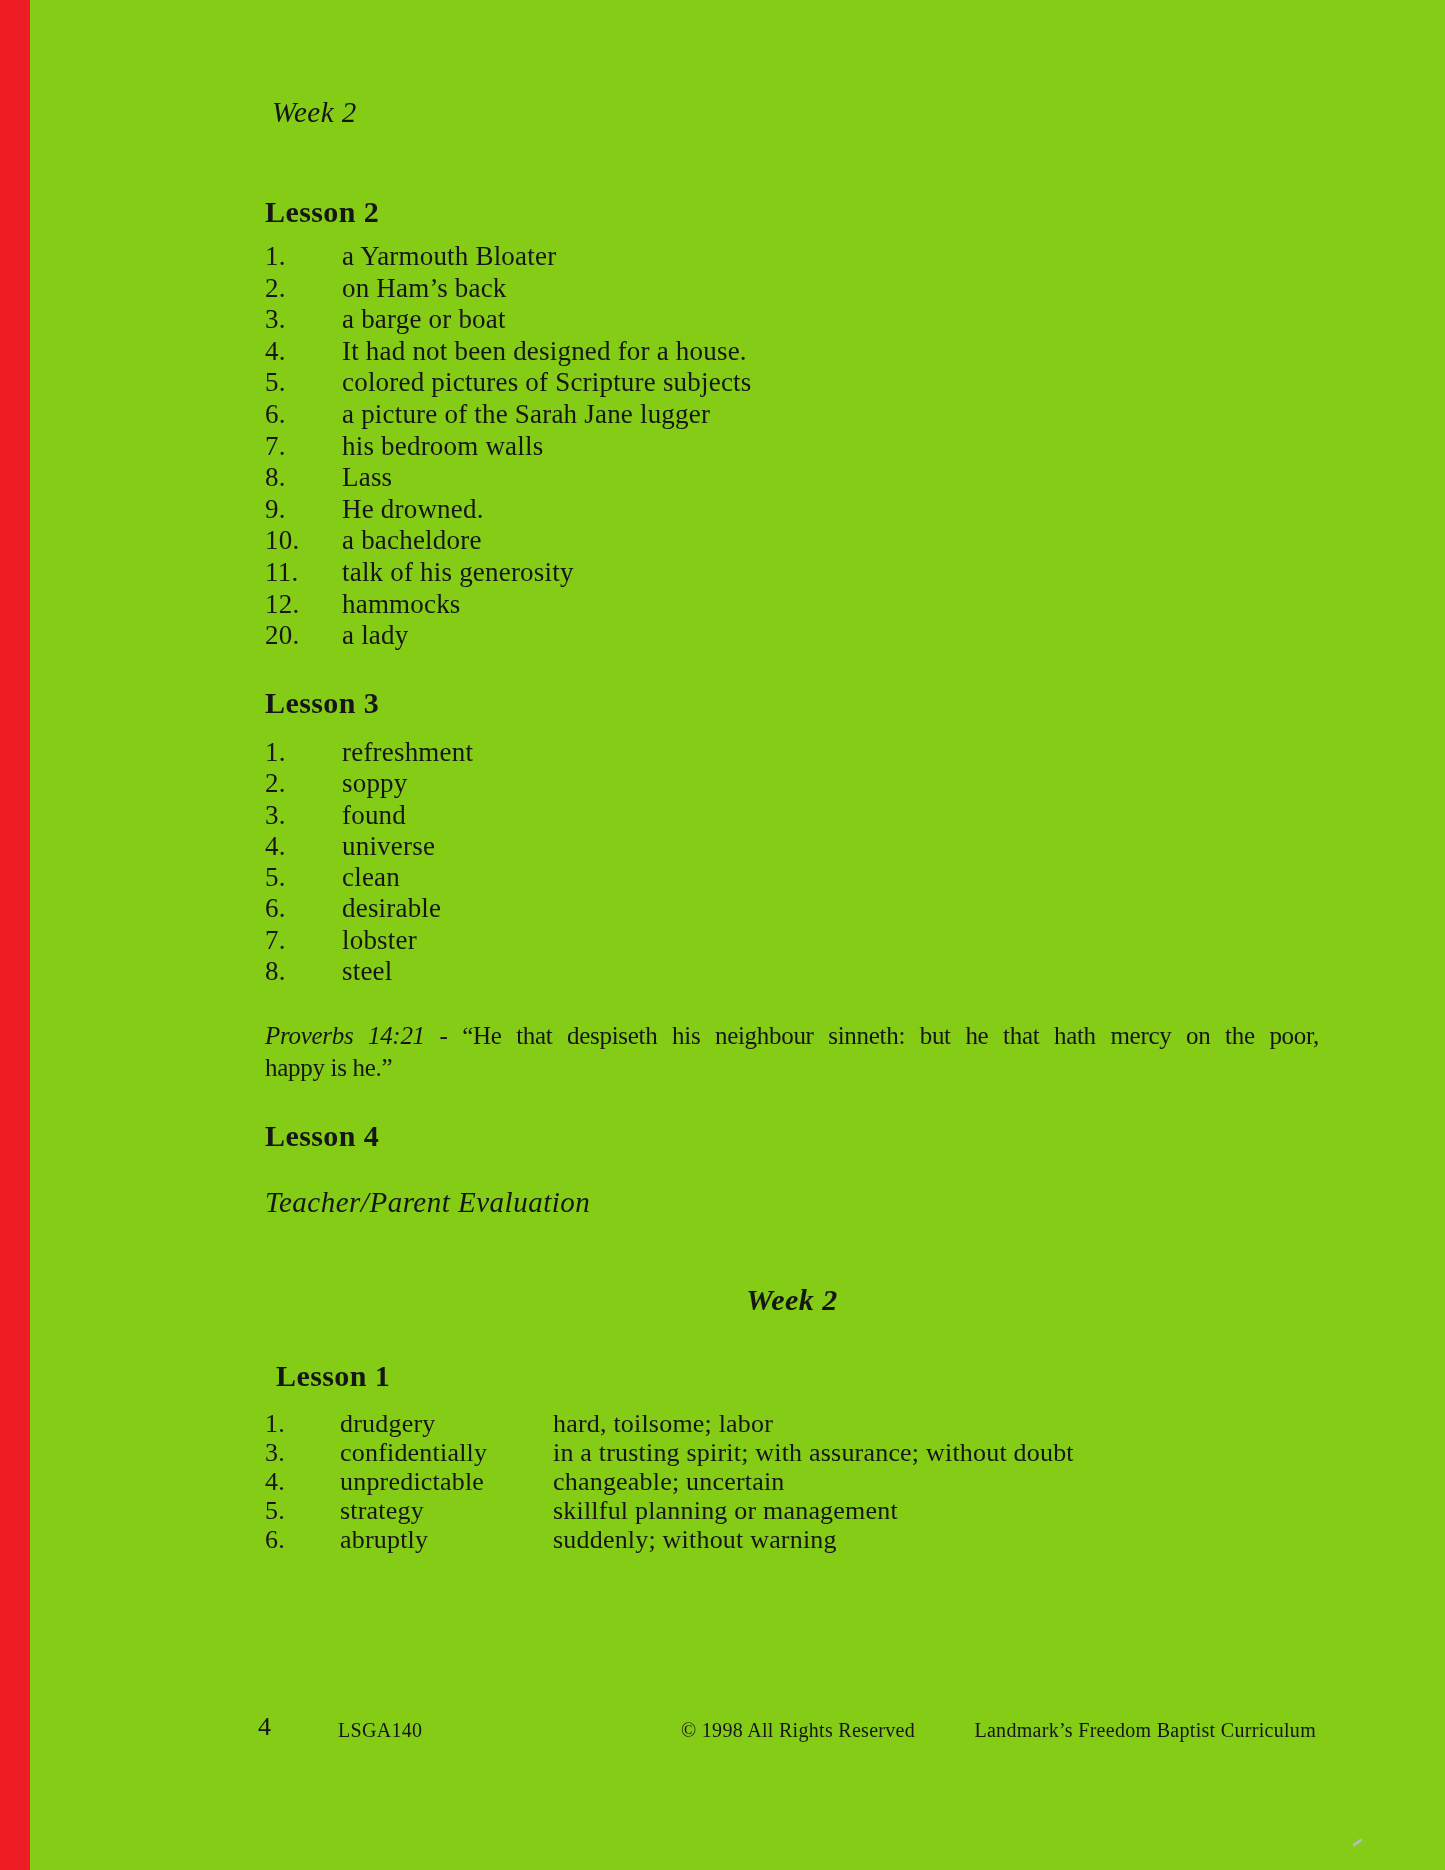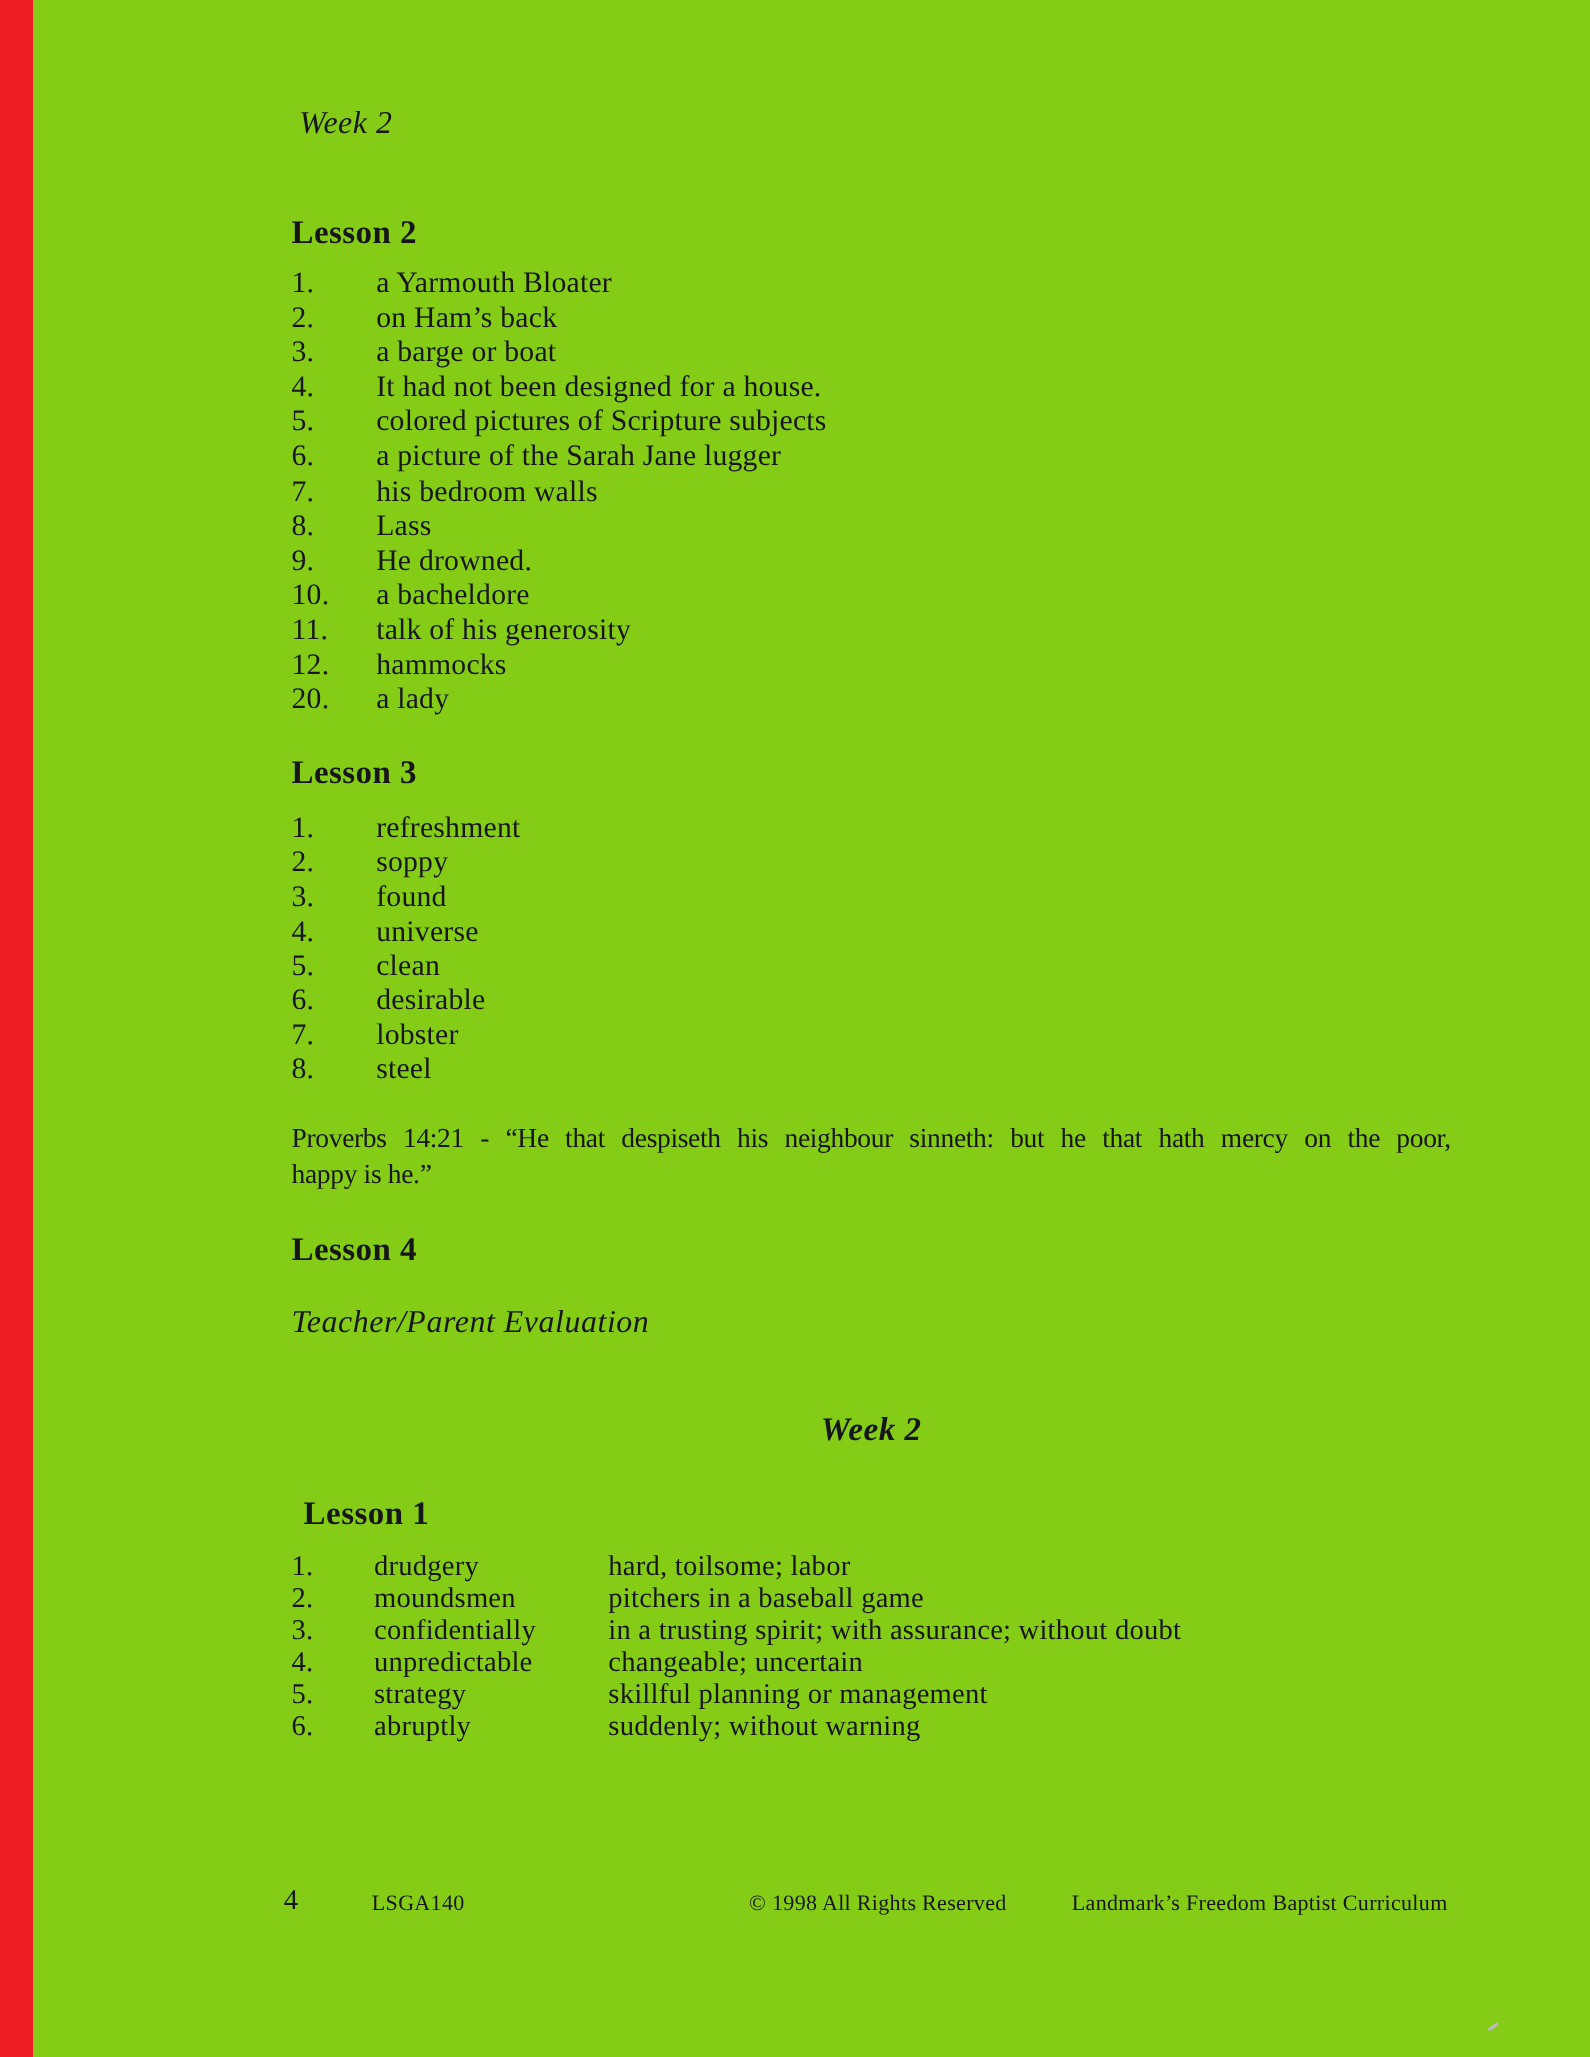--- a/index.html
+++ b/index.html
@@ -26,21 +26,21 @@
   .list-l3 .row { line-height:31.3px; }
   .list .num { display:inline-block; width:77px; }
   .list-l1 { top:1409px; font-size:26px; }
   .list-l1 .row { line-height:29px; }
   .list-l1 .num { display:inline-block; width:75px; }
   .list-l1 .word { display:inline-block; width:213px; }
 
   .verse { left:265px; top:1020px; width:1054px; font-size:25px; letter-spacing:-0.3px; }
   .verse .line1 { text-align:justify; text-align-last:justify; line-height:31.5px; }
   .verse .line2 { line-height:31.5px; }
-  .verse .ref { }
+  .verse .ref { font-style:italic; }
 
   .teacher-eval { left:265px; top:1186px; font-size:29px; font-style:italic; letter-spacing:.5px; }
   .week-center  { left:265px; top:1283px; width:1054px; text-align:center;
                   font-size:30px; font-weight:bold; font-style:italic; letter-spacing:.5px; }
 
   .footer span { position:absolute; font-size:20px; letter-spacing:.3px; white-space:nowrap; }
   .f-pagenum   { left:258px; top:1712px; font-size:26px !important; }
   .f-code      { left:338px; top:1719px; }
   .f-copy      { left:681px; top:1719px; }
   .f-publisher { right:129px; top:1719px; }
@@ -167,23 +167,20 @@
   <div class="abs week-center">Week 2</div>
 
   <div class="abs h-lesson h-l1">Lesson 1</div>
 
   <div class="abs list list-l1">
 
       <div class="row">
         <span class="num">1.</span><span class="word">drudgery</span><span class="def">hard, toilsome; labor</span>
       </div>
 
-      <div class="row">
-        <span class="num">2.</span><span class="word">moundsmen</span><span class="def">pitchers in a baseball game</span>
-      </div>
 
       <div class="row">
         <span class="num">3.</span><span class="word">confidentially</span><span class="def">in a trusting spirit; with assurance; without doubt</span>
       </div>
 
       <div class="row">
         <span class="num">4.</span><span class="word">unpredictable</span><span class="def">changeable; uncertain</span>
       </div>
 
       <div class="row">

